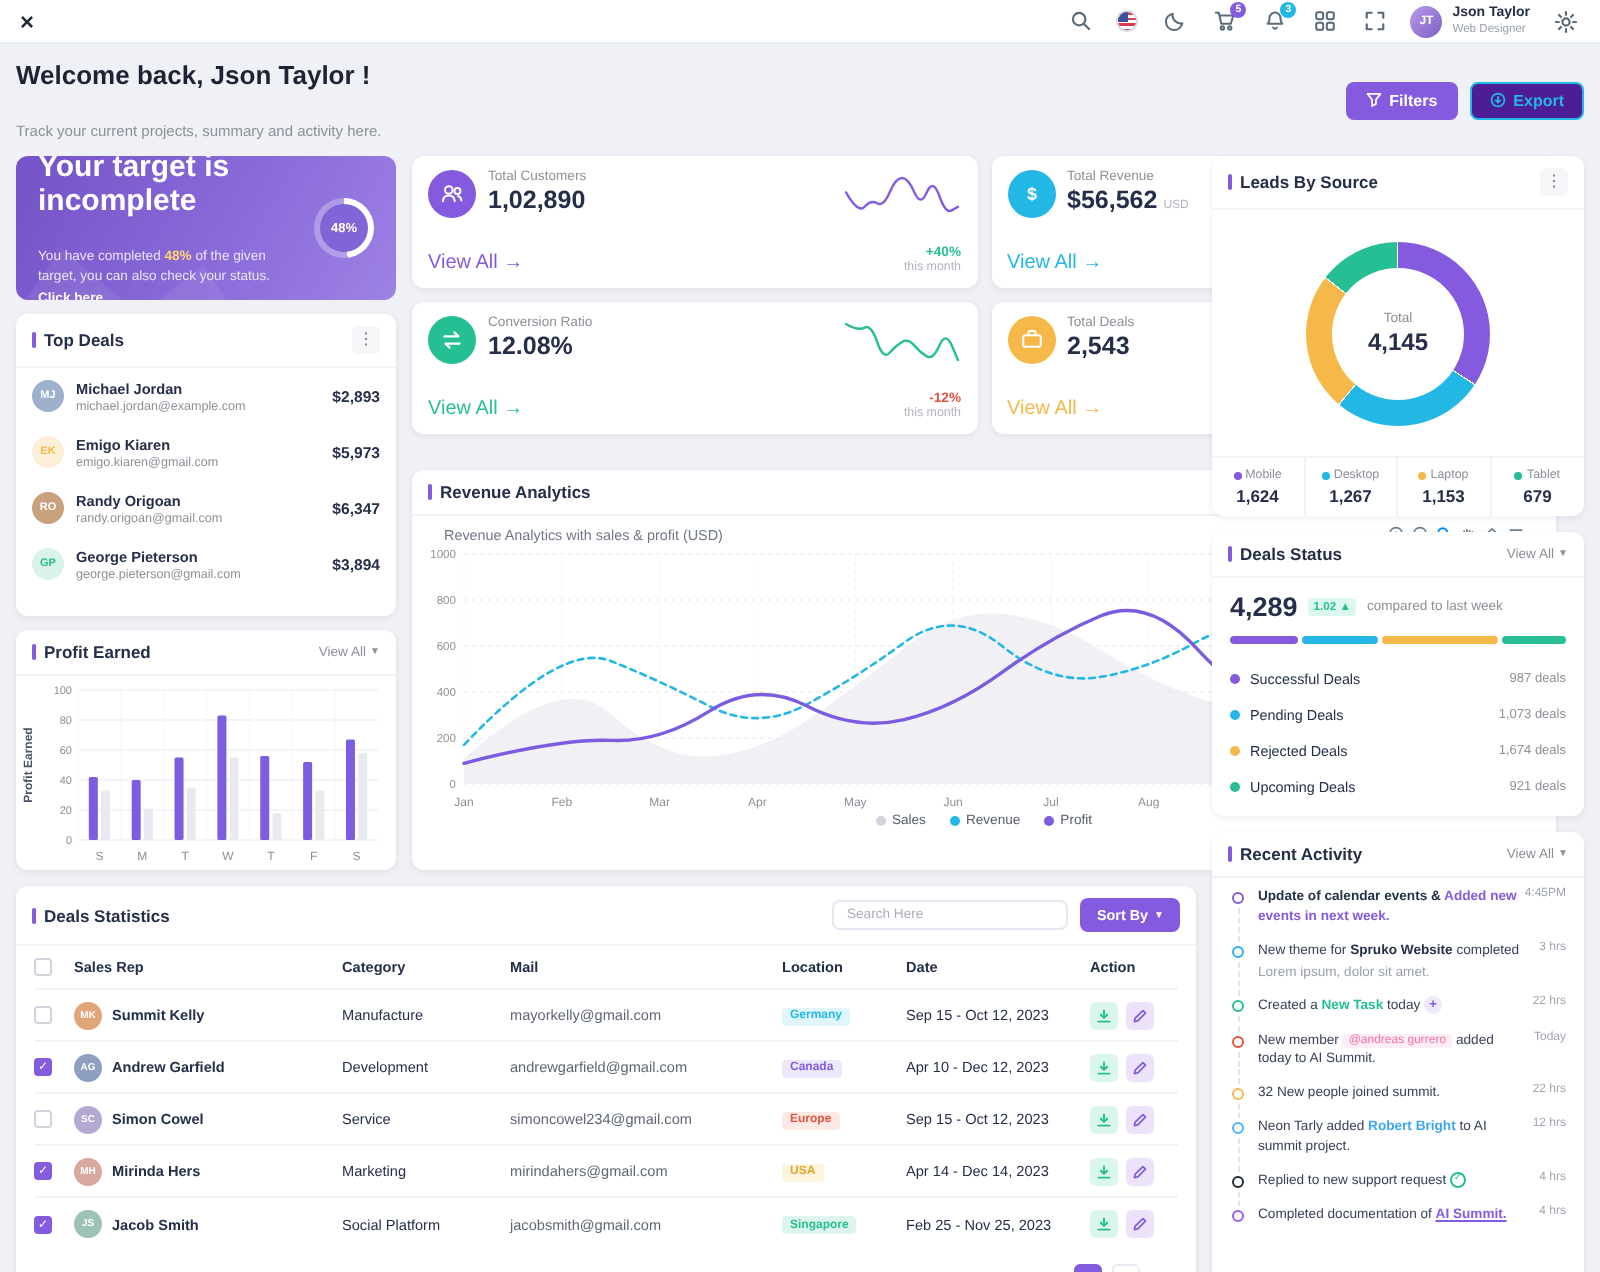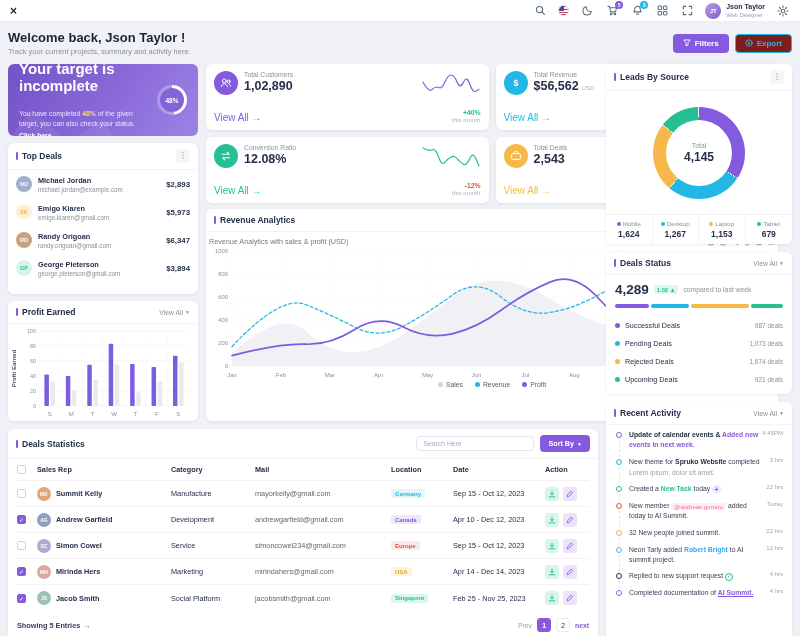--- a/index.html
+++ b/index.html
@@ -17,32 +17,32 @@
   .flag{width:11px;height:11px;border-radius:50%;background:repeating-linear-gradient(180deg,#d93b4a 0 1.4px,#fff 1.4px 2.8px);position:relative;overflow:hidden;border:.5px solid #d8dce4}
   .flag::after{content:"";position:absolute;left:0;top:0;width:5px;height:5px;background:#3c4f9c}
   .tb-user{display:flex;align-items:center;gap:5px;cursor:pointer}
   .tb-av{width:16px;height:16px;border-radius:50%;background:linear-gradient(135deg,#b99ae8,#7d5fc7);color:#fff;font-size:6px;font-weight:bold;display:flex;align-items:center;justify-content:center}
   .tb-name{font-size:7px;font-weight:bold;line-height:1.2}
   .tb-role{font-size:5.8px;color:#9aa0ac;line-height:1.1}
   
   .content{flex:1;padding:6px 8px 0}
   .welcome{display:flex;align-items:center;margin:2px 0 8px}
   .wtitle{font-size:13px;font-weight:bold;color:#1d2333}
-  .wsub{font-size:7.5px;color:#8c9097;margin-top:2px}
+  .wsub{font-size:7.5px;color:#8c9097;margin-top:16px}
   .wbtns{margin-left:auto;display:flex;gap:6px}
   .btn{display:flex;align-items:center;gap:4px;font-size:8px;font-weight:bold;padding:4px 9px;border-radius:4px;cursor:pointer;border:1px solid transparent}
   .btn-filters{background:#845adf;color:#fff}
-  .btn-export{background:#7f1d1d;color:#23b7e5;border-color:#23b7e5}
+  .btn-export{background:#4c1d95;color:#23b7e5;border-color:#23b7e5}
   
   .layout{display:flex;gap:8px}
   .l-main{width:590px;flex-shrink:0}
   .r-col{flex:1;display:flex;flex-direction:column;gap:8px}
   .upper{display:flex;gap:8px}
   .col-a{width:190px;flex-shrink:0;display:flex;flex-direction:column;gap:7px}
-  .col-b{flex:1;display:flex;flex-direction:column;gap:6px}
+  .col-b{flex:1;display:flex;flex-direction:column;gap:18px}
   .stats-grid{display:grid;grid-template-columns:1fr 1fr;gap:7px}
   .card{background:#fff;border-radius:6px;box-shadow:0 1px 3px rgba(56,65,74,.09)}
   .chead{display:flex;align-items:center;padding:6px 8px;border-bottom:1px solid #f3f3f6}
   .ctitle{font-size:8.5px;font-weight:bold;display:flex;align-items:center;gap:4px}
   .ctitle::before{content:"";width:2px;height:8px;background:#845adf;border-radius:1px}
   .viewall{margin-left:auto;font-size:6.8px;color:#8c9097;display:flex;align-items:center;gap:2px}
   .chev{font-size:5px;color:#8c9097}
   .dots-btn{margin-left:auto;width:14px;height:14px;border:none;background:#f5f6f8;border-radius:3px;color:#6b7280;font-size:8px;line-height:1;cursor:pointer}
   
   .target-card{background:linear-gradient(120deg,#7452c7 0%,#8a6ad9 55%,#9d82e4 100%);color:#fff;border-radius:6px;padding:9px 11px;height:72px;display:flex;align-items:center;gap:8px;position:relative;overflow:hidden}
@@ -67,21 +67,21 @@
   .stat-label{font-size:6.8px;color:#8c9097}
   .stat-value{font-size:12.5px;font-weight:bold;margin-top:1px;display:flex;align-items:baseline;gap:3px}
   .stat-unit{font-size:6px;color:#aeb3bd;font-weight:normal}
   .stat-spark{margin-left:auto;margin-top:2px}
   .stat-bottom{display:flex;align-items:flex-end}
   .stat-view{font-size:10px;font-weight:normal}
   .stat-delta{margin-left:auto;text-align:right}
   .sd{font-size:6.8px;font-weight:bold}
   .sp{font-size:6.2px;color:#aeb3bd}
   
-  .rv-sub{display:flex;align-items:flex-end;padding:5px 3px 0;font-size:7.2px;color:#6f7887}
+  .rv-sub{display:flex;align-items:flex-start;padding:5px 16px 0;font-size:7.2px;color:#6f7887}
   .rv-tools{margin-left:auto;display:flex;gap:4px;align-items:center}
   .rv-tool{color:#6e8192;display:flex;cursor:pointer}
   .rv-tool.sel{color:#008ffb}
   .rv-legend{display:flex;justify-content:center;gap:12px;font-size:6.8px;color:#575d6b;padding:1px 0 5px}
   .lg-item{display:flex;align-items:center;gap:3px}
   .lg-dot{width:5px;height:5px;border-radius:50%}
   
   .leads-body{flex:1;display:flex;align-items:center;justify-content:center;padding:7px 0}
   .donut{width:92px;height:92px;border-radius:50%;position:relative;display:flex;align-items:center;justify-content:center}
   .donut-hole{width:66px;height:66px;border-radius:50%;background:#fff;display:flex;flex-direction:column;align-items:center;justify-content:center}

